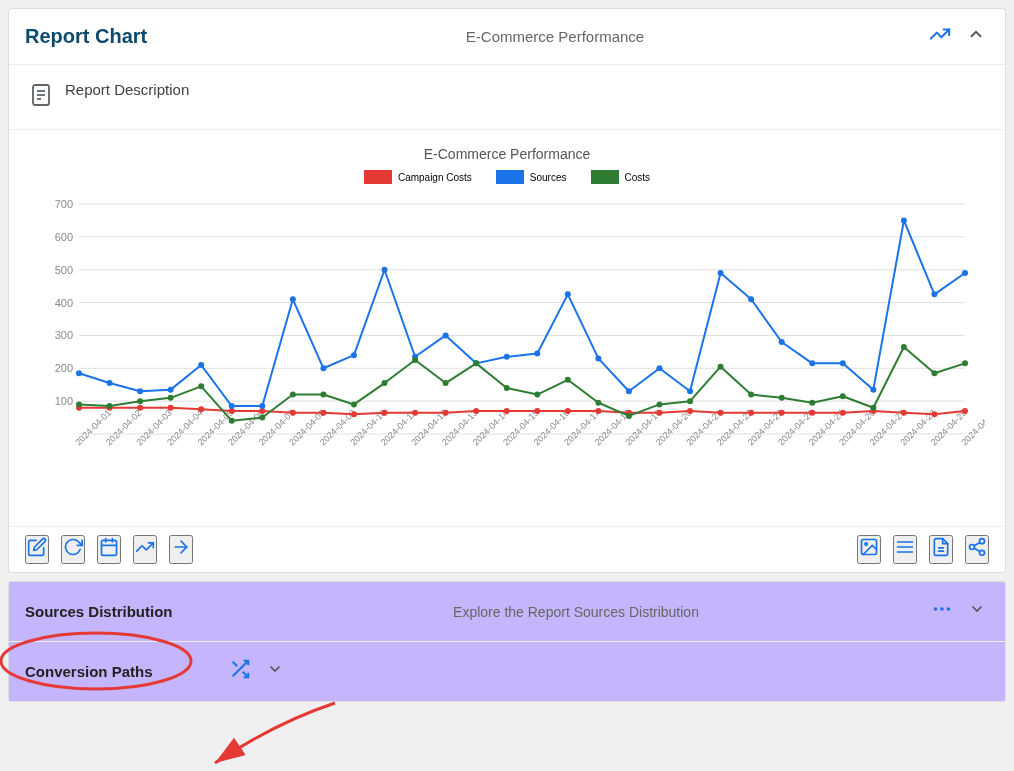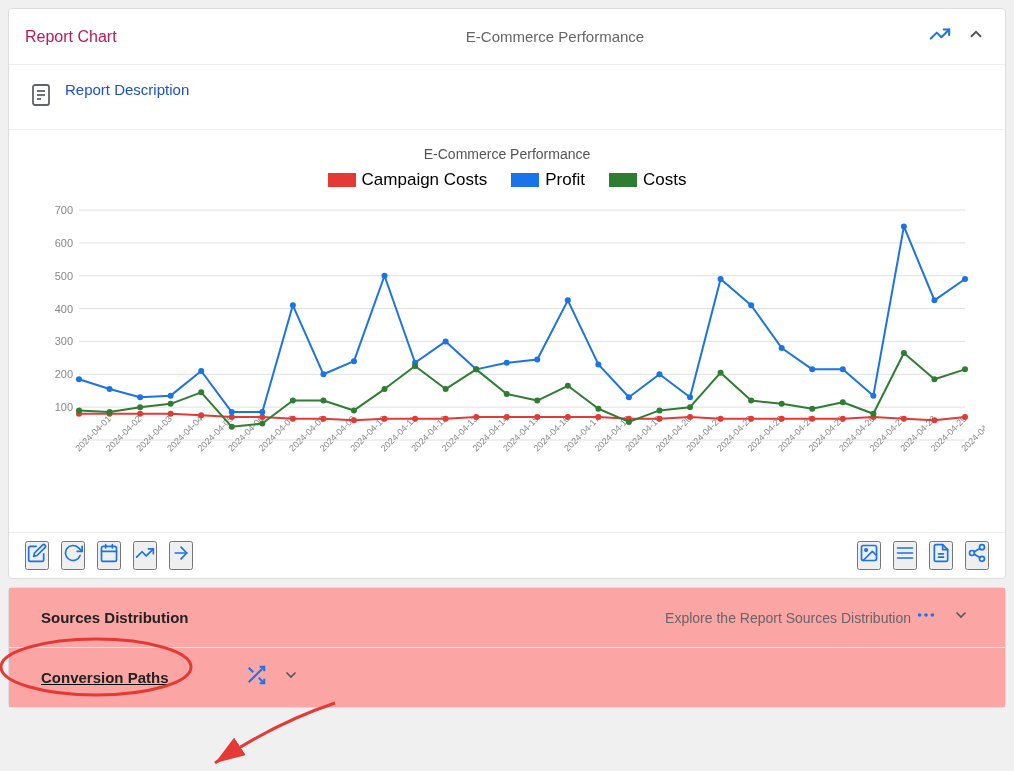--- a/index.html
+++ b/index.html
@@ -13,23 +13,23 @@
     }
 
     .card-header {
       display: flex;
       align-items: center;
       padding: 12px 16px;
       border-bottom: 1px solid #eee;
     }
 
     .card-title {
-      font-weight: normal;
-      font-size: 16px;
-      color: #be185d;
+      font-weight: bold;
+      font-size: 20px;
+      color: #0c4a6e;
       min-width: 160px;
     }
 
     .card-subtitle {
       flex: 1;
       text-align: center;
       color: #666;
       font-size: 15px;
     }
 
@@ -60,21 +60,21 @@
 
     .desc-icon {
       color: #5f6368;
       font-size: 22px;
       margin-top: 2px;
     }
 
     .desc-title {
       font-size: 15px;
       font-weight: 500;
-      color: #1d4ed8;
+      color: #404040;
       margin-bottom: 4px;
     }
 
     .desc-text {
       font-size: 13px;
       color: #888;
     }
 
     .chart-container {
       padding: 16px 20px 8px;
@@ -85,21 +85,21 @@
       font-size: 14px;
       color: #555;
       margin-bottom: 8px;
     }
 
     .chart-legend {
       display: flex;
       justify-content: center;
       gap: 24px;
       margin-bottom: 10px;
-      font-size: 17px;
+      font-size: 10px;
     }
 
     .legend-item {
       display: flex;
       align-items: center;
       gap: 6px;
     }
 
     .legend-color {
       width: 28px;
@@ -141,50 +141,49 @@
 
     .toolbar-icon {
       color: #1a73e8;
       font-size: 20px;
       cursor: pointer;
     }
 
     .section-row {
       display: flex;
       align-items: center;
-      padding: 14px 32px;
+      padding: 14px 16px;
       border-bottom: 1px solid #eee;
-      background: #fca5a5;
+      background: #c4b5fd;
     }
 
     .section-row:last-child { border-bottom: none; }
 
     .section-title {
       font-weight: bold;
       font-size: 15px;
       color: #222;
       min-width: 200px;
     }
 
     .section-desc {
       flex: 1;
       color: #666;
       font-size: 14px;
-      text-align: right;
+      text-align: center;
     }
 
     .section-actions {
       display: flex;
       gap: 8px;
       align-items: center;
     }
 
     .conversion-paths-row {
       position: relative;
-      text-decoration: underline;
     }
   </style>
 </head>
 <body>
 
 <div class="card">
 
   <div class="card-header">
     <div class="card-title">Report Chart</div>
     <div class="card-subtitle">E-Commerce Performance</div>
@@ -219,21 +218,21 @@
 
   <div class="chart-container">
     <div class="chart-title">E-Commerce Performance</div>
     <div class="chart-legend">
       <div class="legend-item">
         <span class="legend-color" style="background:#e53935;"></span>
         <span>Campaign Costs</span>
       </div>
       <div class="legend-item">
         <span class="legend-color" style="background:#1a73e8;"></span>
-        <span>Profit</span>
+        <span>Sources</span>
       </div>
       <div class="legend-item">
         <span class="legend-color" style="background:#2e7d32;"></span>
         <span>Costs</span>
       </div>
     </div>
 
     <div class="chart-wrap">
       <svg class="chart-svg" id="mainChart">
           <line x1="50" x2="936" y1="240" y2="240" stroke="#e0e0e0" stroke-width="1"></line>

